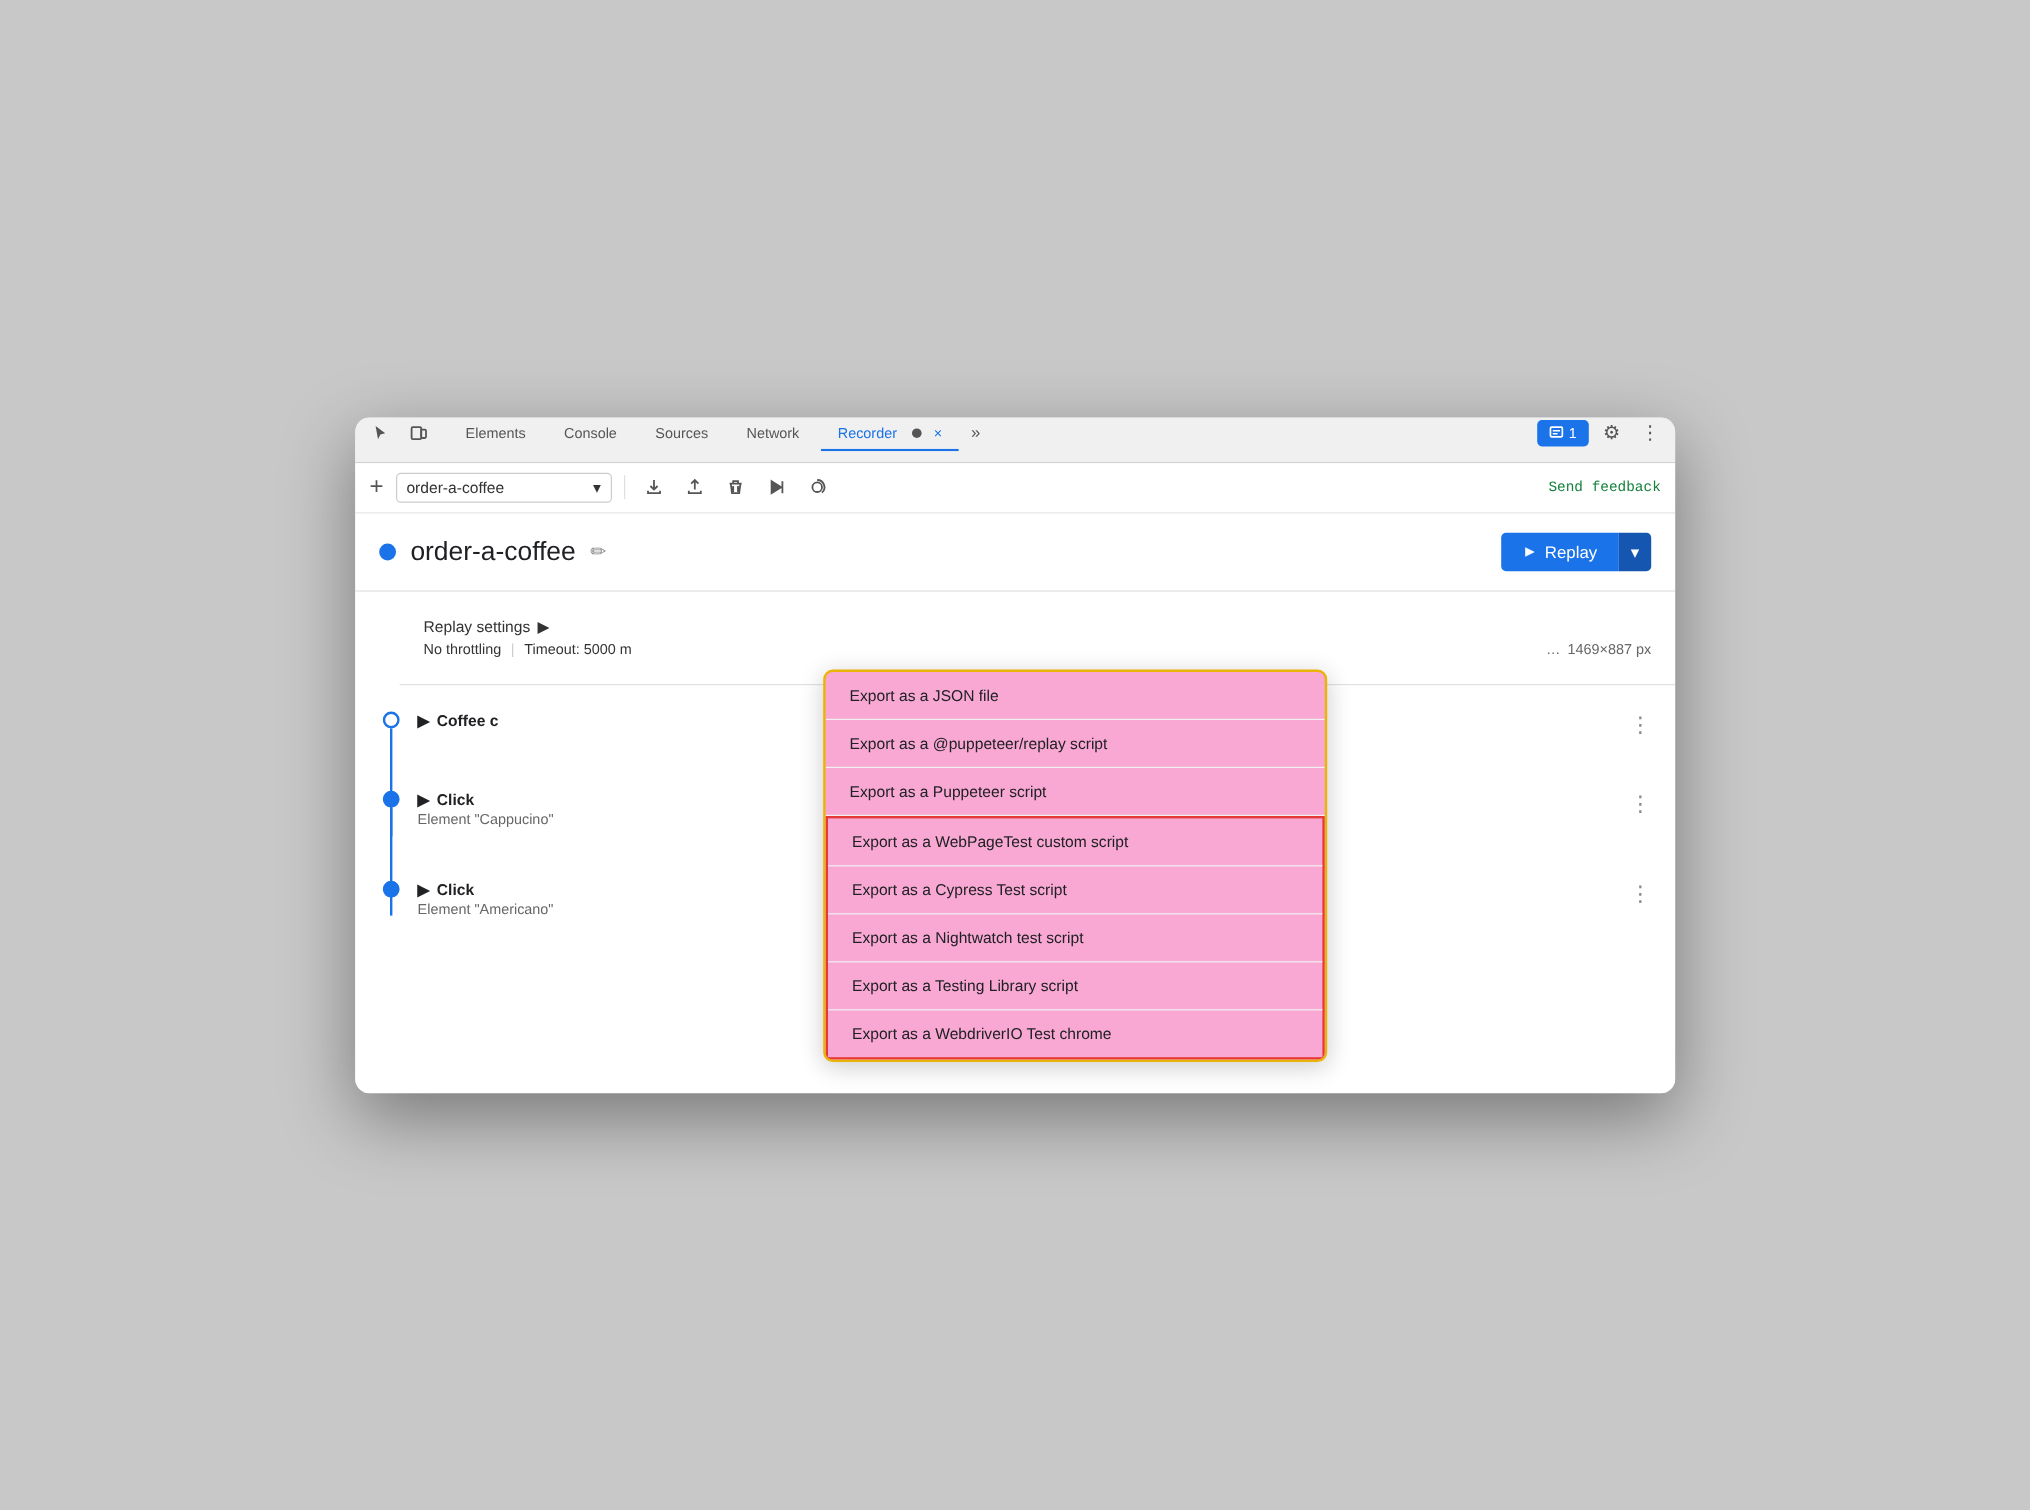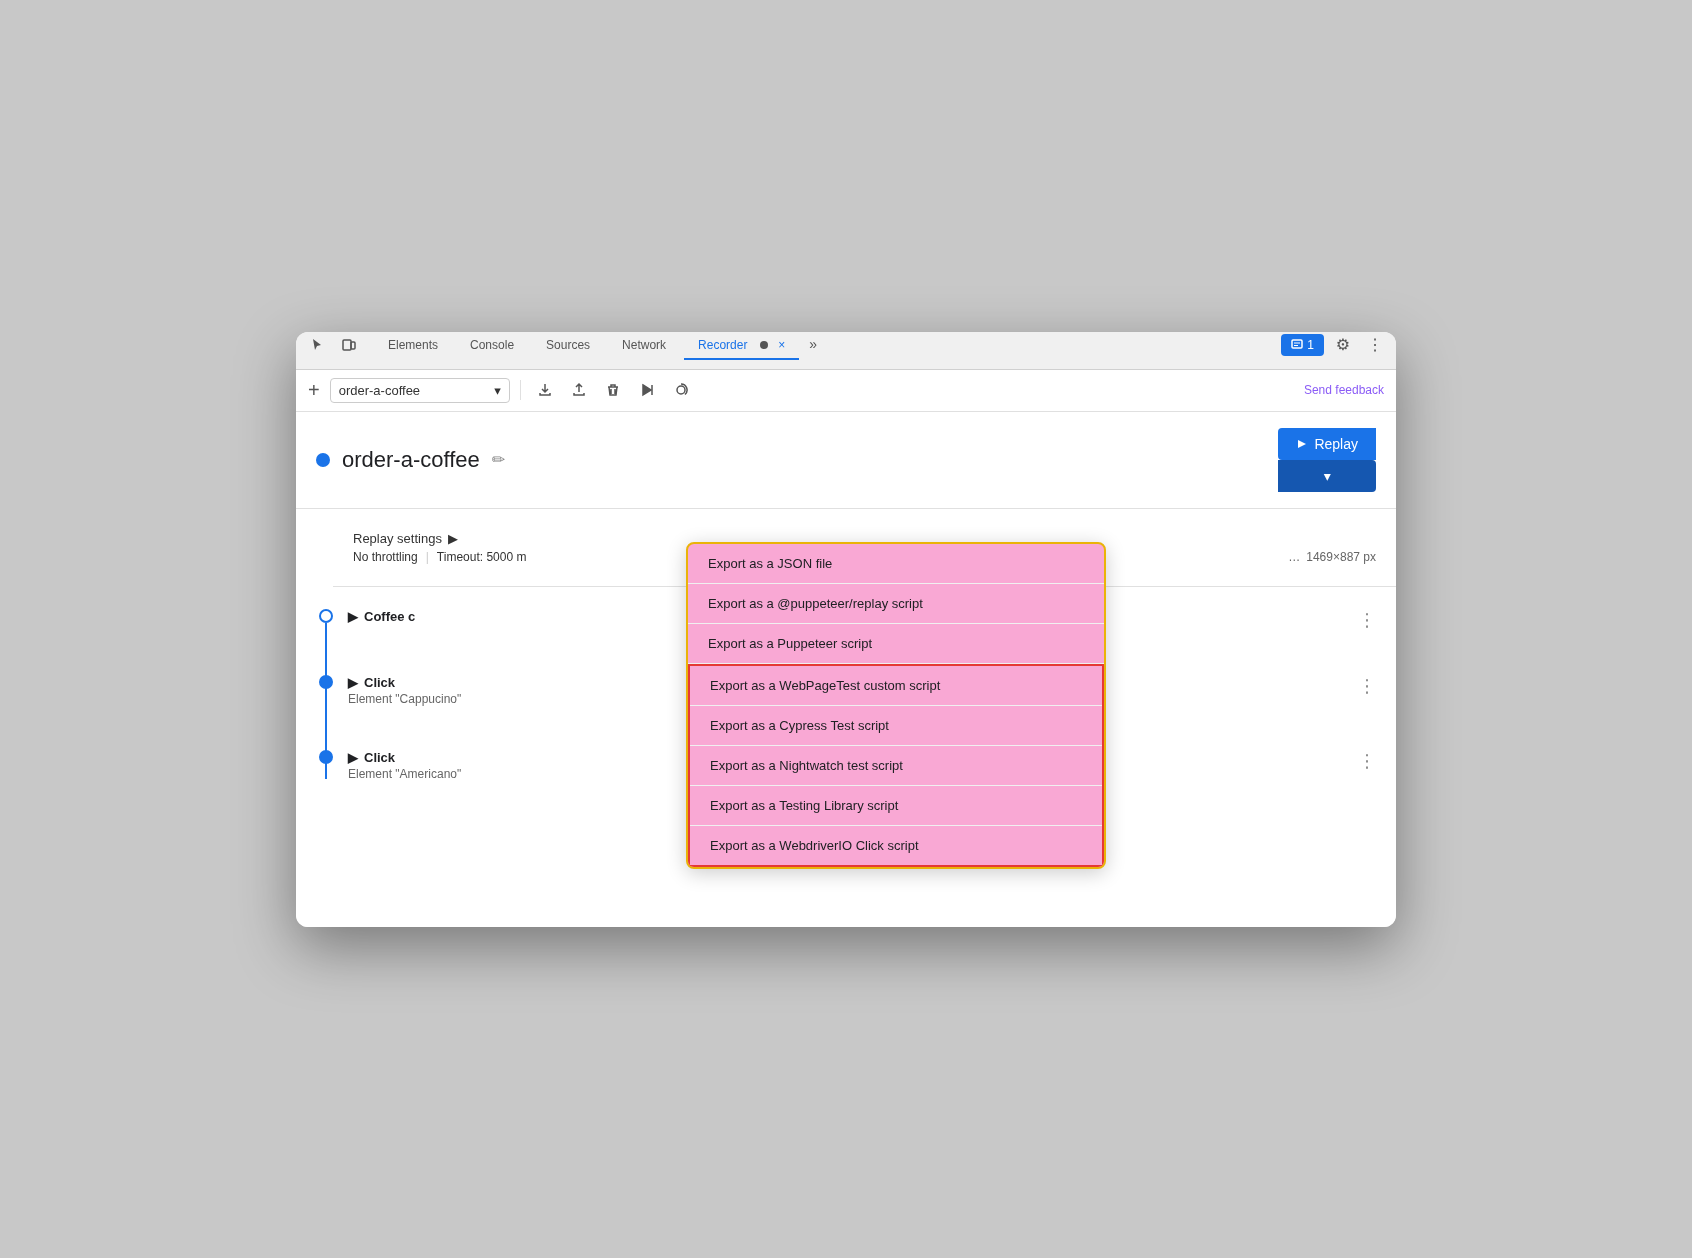--- a/index.html
+++ b/index.html
@@ -182,23 +182,24 @@
       justify-content: center;
       cursor: pointer;
       color: #555;
       font-size: 15px;
       border-radius: 4px;
     }
 
     .send-feedback {
       margin-left: auto;
       font-size: 12px;
-      color: #8b5cf6;
+      color: #15803d;
       cursor: pointer;
       text-decoration: none;
+      font-family: Liberation Mono, monospace;
     }
 
     
     .content {
       background: white;
       display: flex;
       flex-direction: column;
       position: relative;
     }
 
@@ -228,21 +229,20 @@
     .edit-icon {
       color: #888;
       font-size: 16px;
       cursor: pointer;
     }
 
     .replay-section {
       margin-left: auto;
       display: flex;
       gap: 0;
-      flex-direction: column;
     }
 
     .replay-btn-main {
       background: #1a73e8;
       color: white;
       border: none;
       border-radius: 4px 0 0 4px;
       padding: 8px 18px;
       font-size: 14px;
       font-weight: 500;
@@ -603,19 +603,19 @@
       <div class="dropdown-menu">
         <div class="dropdown-item">Export as a JSON file</div>
         <div class="dropdown-item">Export as a @puppeteer/replay script</div>
         <div class="dropdown-item">Export as a Puppeteer script</div>
 
         <div class="red-border-group">
           <div class="dropdown-item">Export as a WebPageTest custom script</div>
           <div class="dropdown-item">Export as a Cypress Test script</div>
           <div class="dropdown-item">Export as a Nightwatch test script</div>
           <div class="dropdown-item">Export as a Testing Library script</div>
-          <div class="dropdown-item">Export as a WebdriverIO Click script</div>
+          <div class="dropdown-item">Export as a WebdriverIO Test chrome</div>
         </div>
       </div>
     </div>
 
   </div>
 </div>
 
 </body></html>

